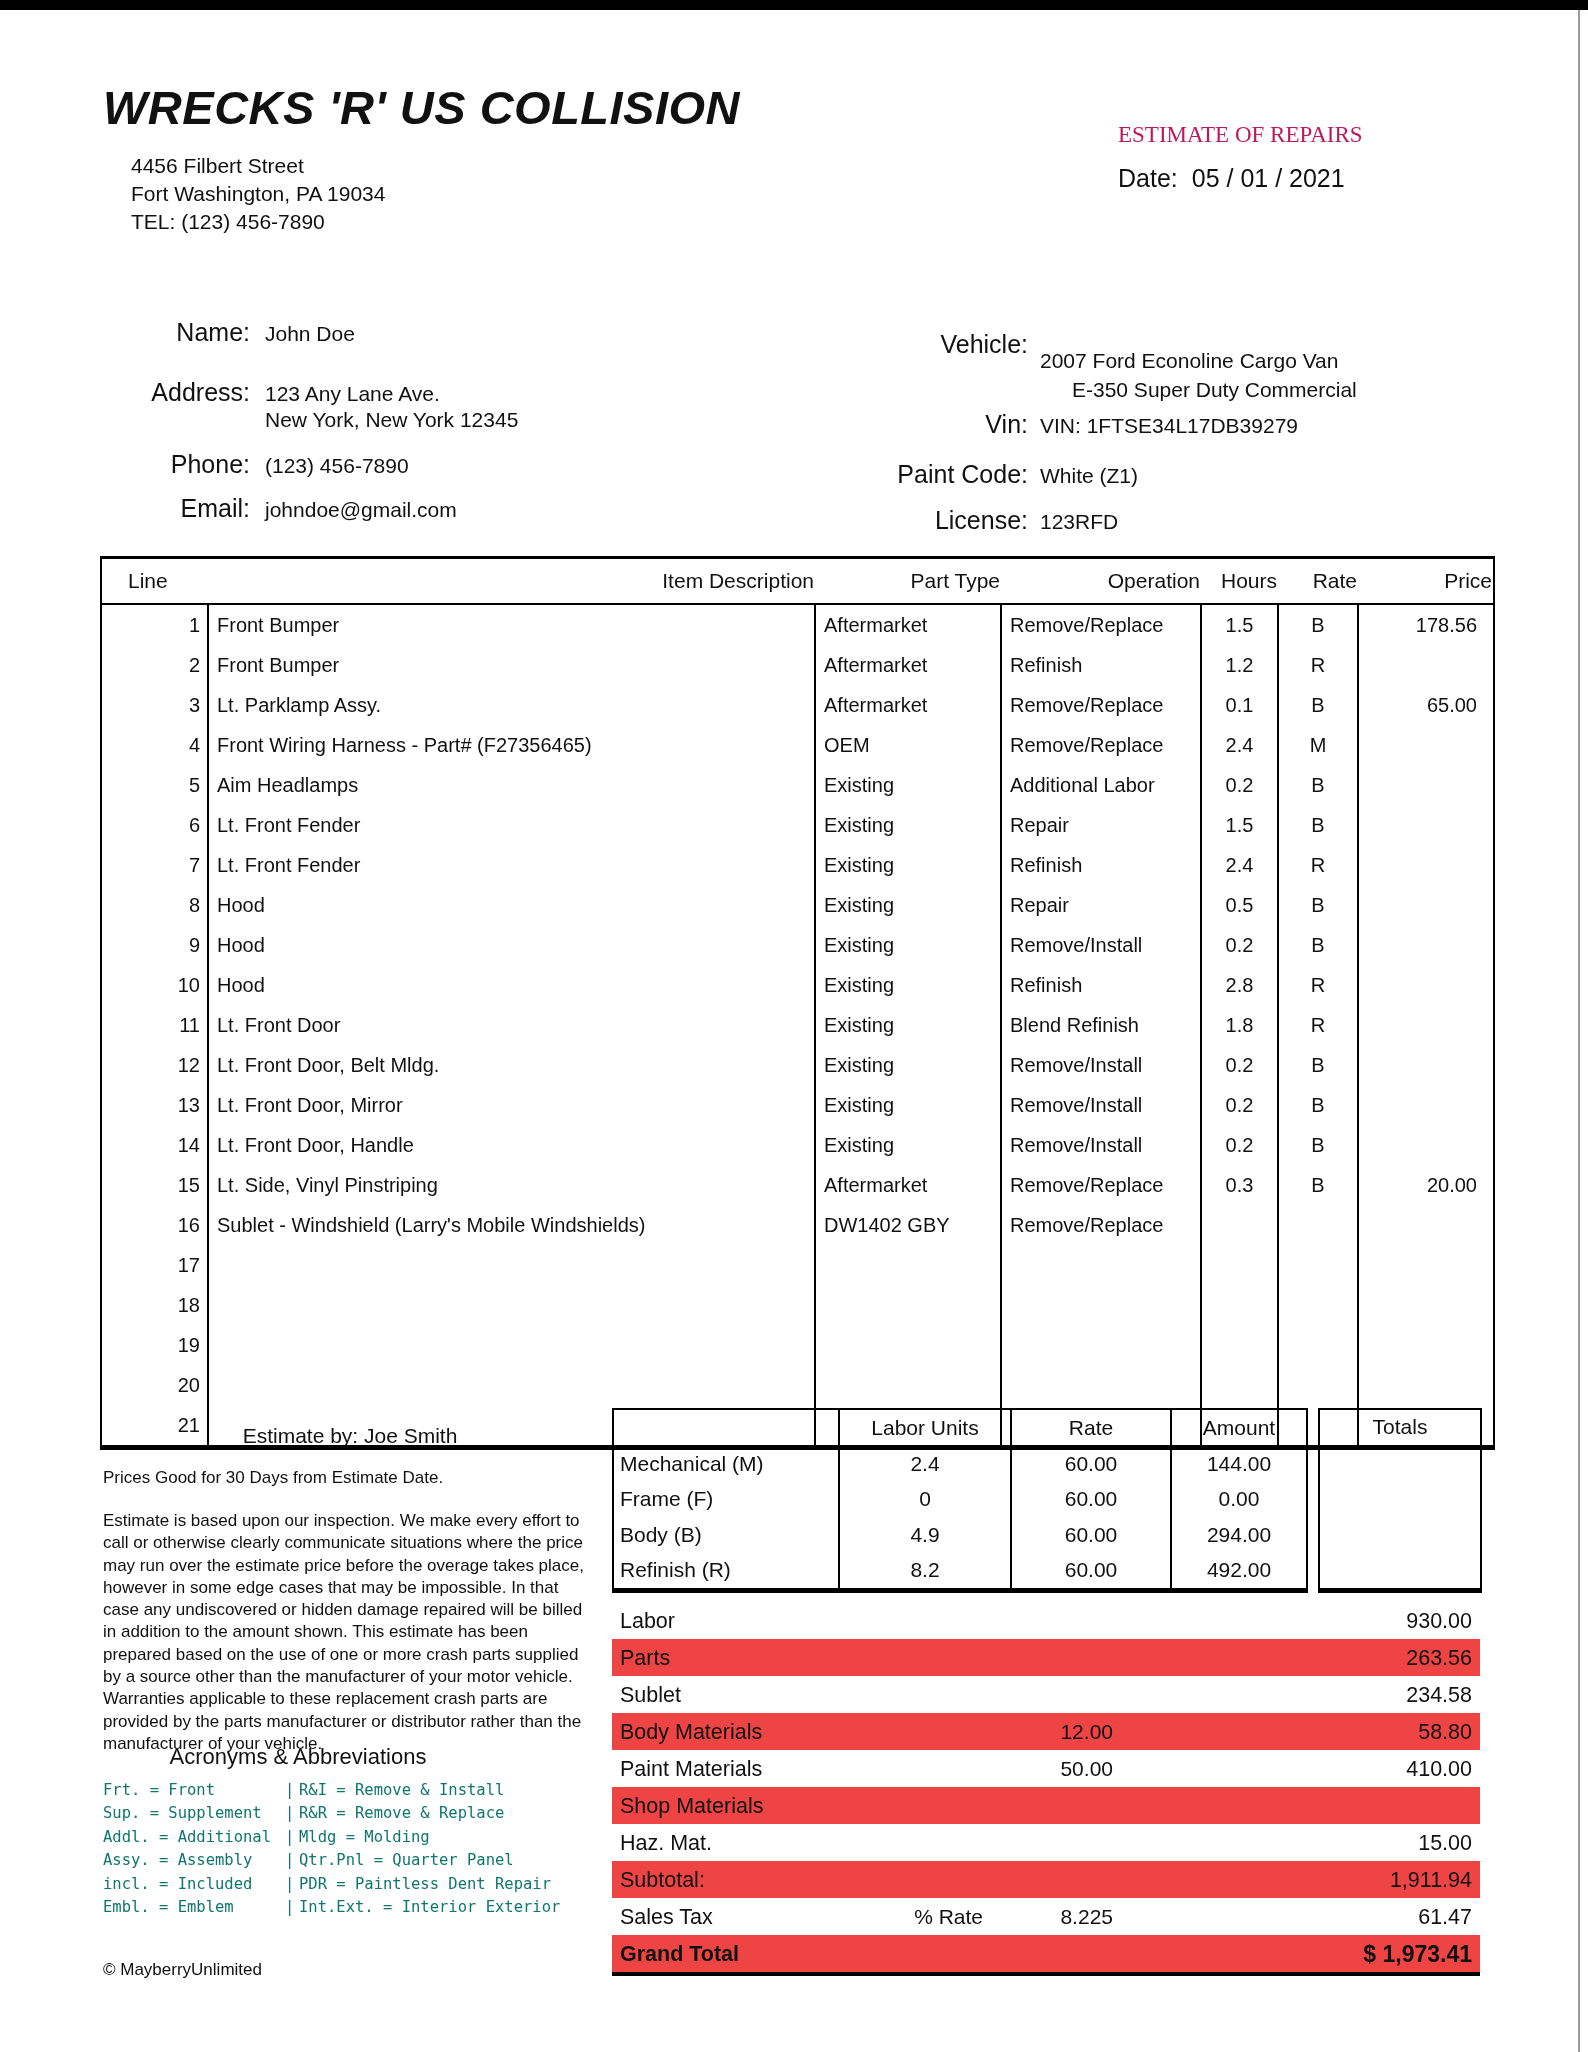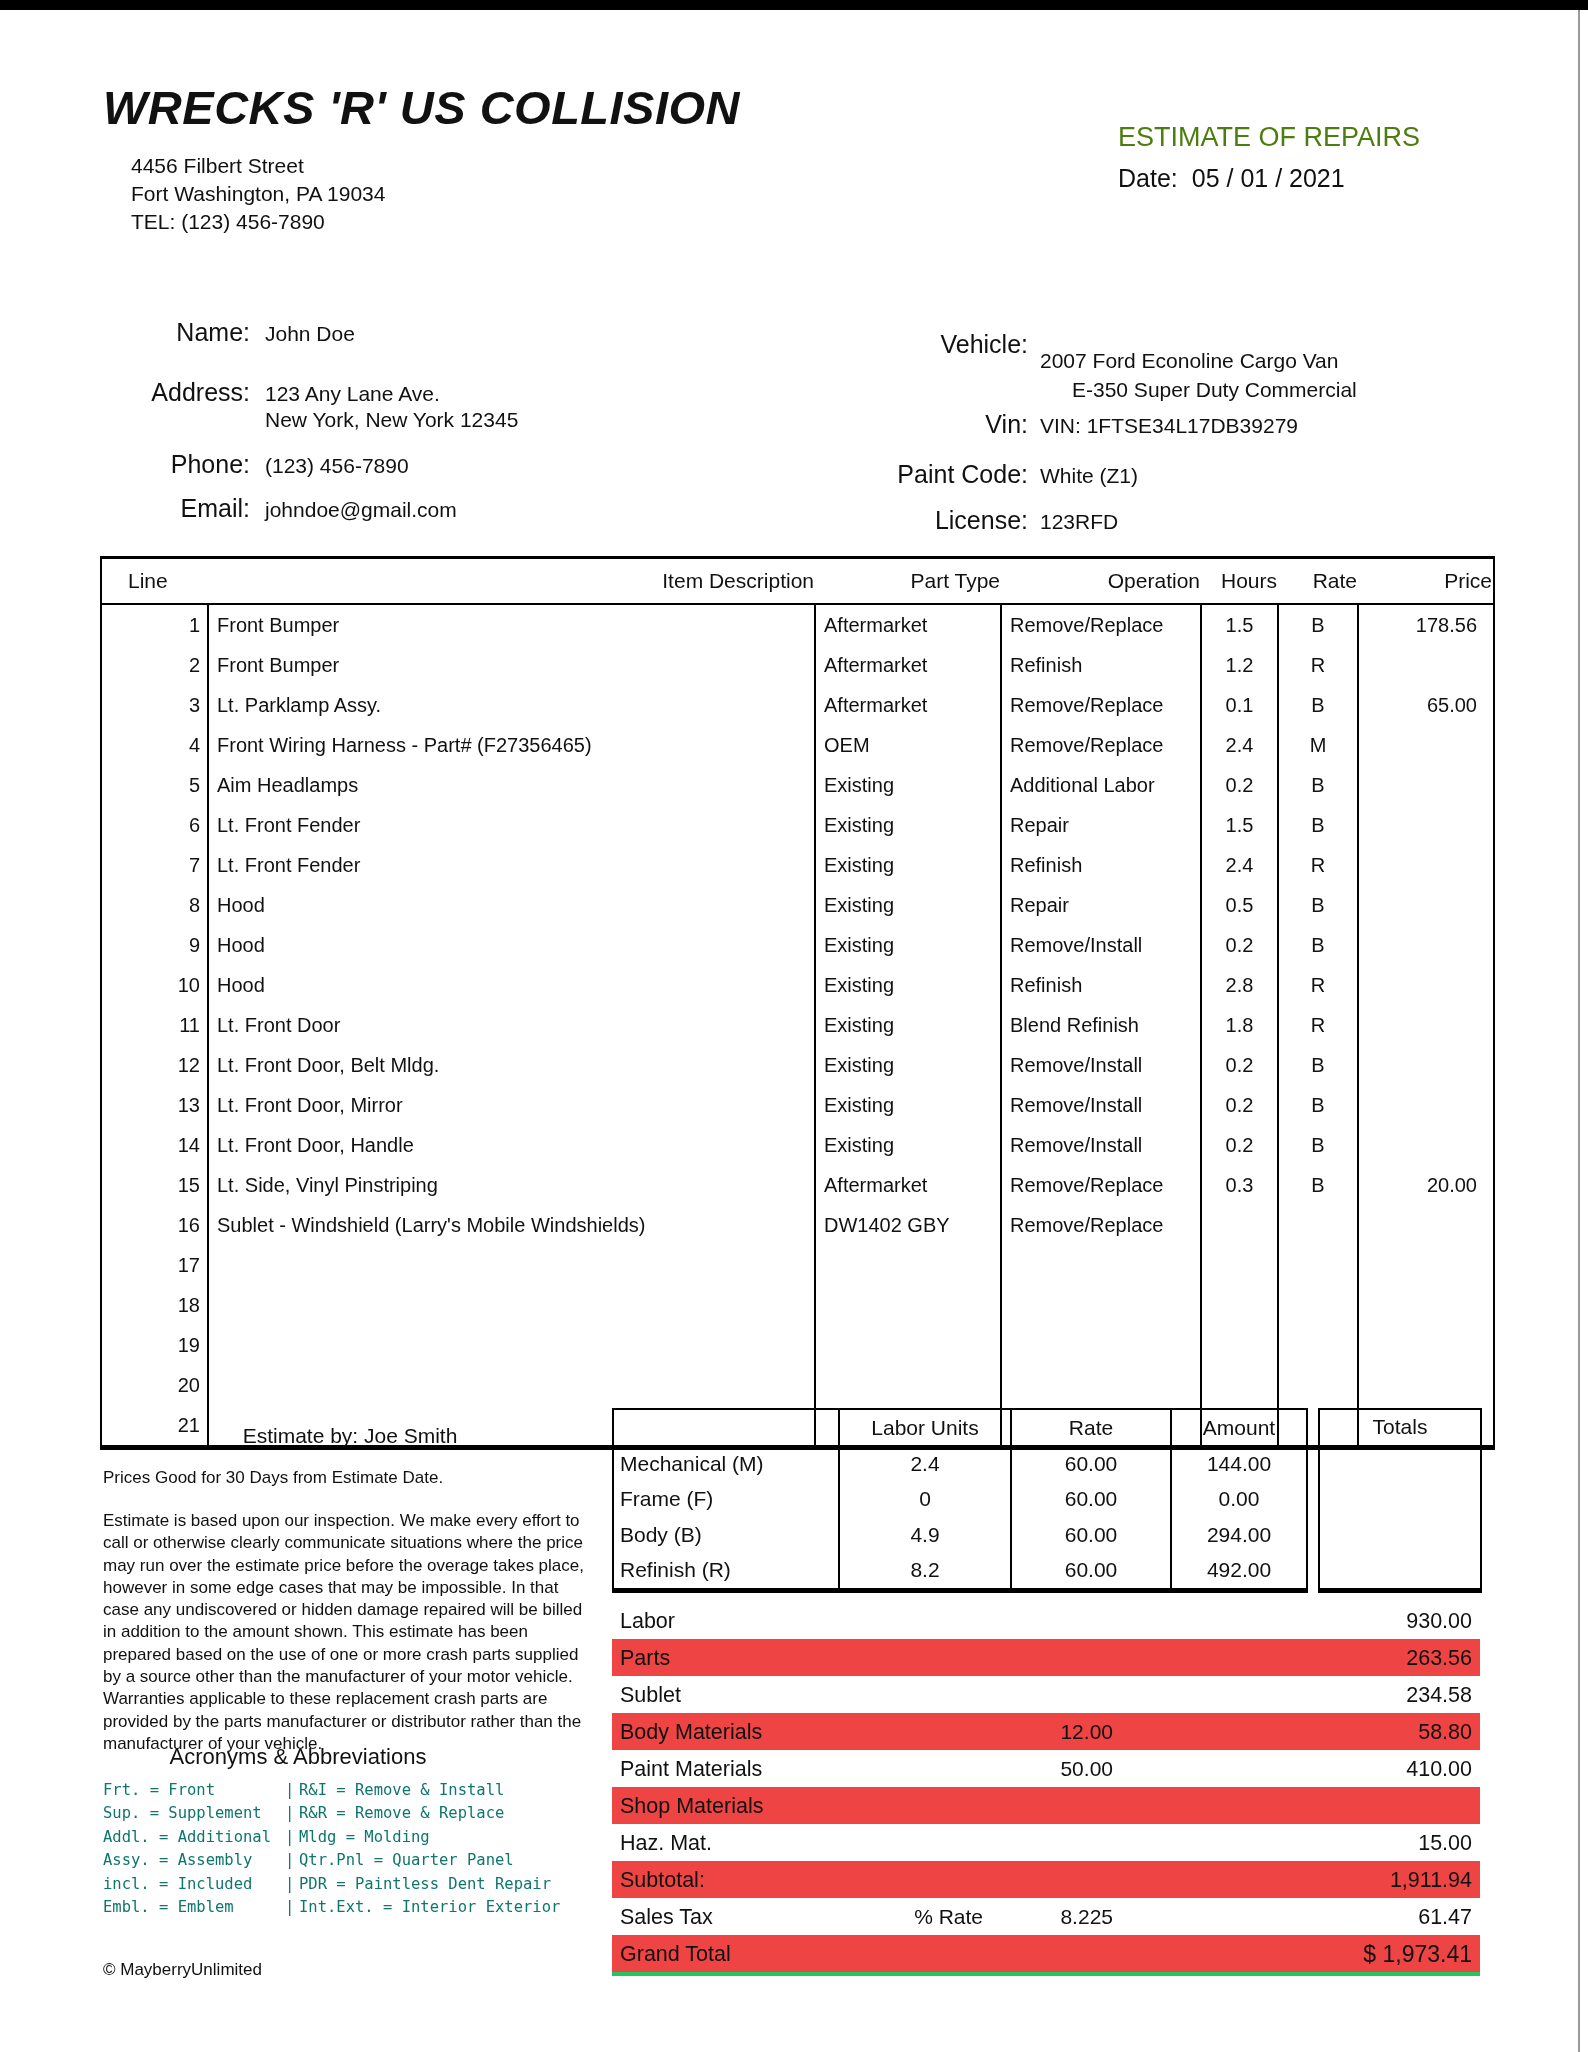--- a/index.html
+++ b/index.html
@@ -5,21 +5,21 @@
   html,body{margin:0;padding:0;background:#ffffff;}
   .page{position:relative;width:1588px;height:2052px;background:#fff;
         font-family:"Liberation Sans",sans-serif;color:#111;overflow:hidden;}
   .top-edge{position:absolute;top:0;left:0;width:1588px;height:10px;background:#000;}
   .right-edge{position:absolute;top:10px;left:1578px;width:2px;height:2042px;background:#9a9a9a;}
 
   
   .company-name{position:absolute;left:103px;top:80px;font-size:47px;font-weight:bold;
                 font-style:italic;letter-spacing:.5px;white-space:nowrap;}
   .company-line{position:absolute;left:131px;font-size:21px;white-space:nowrap;}
-  .doc-title{position:absolute;left:1118px;top:122px;font-size:27px;color:#4d7c0f;white-space:nowrap;}
+  .doc-title{position:absolute;left:1118px;top:122px;font-size:23px;color:#be185d;white-space:nowrap;font-family:Liberation Serif, serif;}
   .doc-date{position:absolute;left:1118px;top:164px;font-size:25px;white-space:nowrap;}
   .doc-date .val{margin-left:14px;}
 
   
   .info-label{position:absolute;font-size:25px;text-align:right;white-space:nowrap;}
   .info-value{position:absolute;font-size:21px;white-space:nowrap;}
   .cust .info-label{left:60px;width:190px;}
   .cust .info-value{left:265px;}
   .veh .info-label{left:698px;width:330px;}
   .veh .info-value{left:1040px;}
@@ -58,21 +58,21 @@
   .lb-cell.bl{border-left:2.5px solid #000;}
   .lb-cell.lab{justify-content:flex-start;padding-left:6px;}
   .totals-box{position:absolute;left:1318px;top:1408px;width:164px;height:185px;box-sizing:border-box;
               border:2.5px solid #000;border-bottom-width:5px;text-align:center;font-size:21px;
               padding-top:5px;}
 
   
   .totals{position:absolute;left:612px;top:1602px;width:868px;}
   .trow{position:relative;height:37px;}
   .trow.shaded{background:#ef4444;}
-  .trow.grand{border-bottom:4px solid #22c55e;font-weight:normal;}
+  .trow.grand{border-bottom:4px solid #000000;font-weight:bold;}
   .t-label{position:absolute;left:8px;top:50%;transform:translateY(-50%);font-size:21.5px;white-space:nowrap;}
   .t-midlabel{position:absolute;right:497px;top:50%;transform:translateY(-50%);font-size:21px;white-space:nowrap;}
   .t-midvalue{position:absolute;right:367px;top:50%;transform:translateY(-50%);font-size:21px;white-space:nowrap;}
   .t-value{position:absolute;right:8px;top:50%;transform:translateY(-50%);font-size:21.5px;white-space:nowrap;}
   .trow.grand .t-value{font-size:23px;}
 </style>
 </head>
 <body>
 
 <div class="page">

